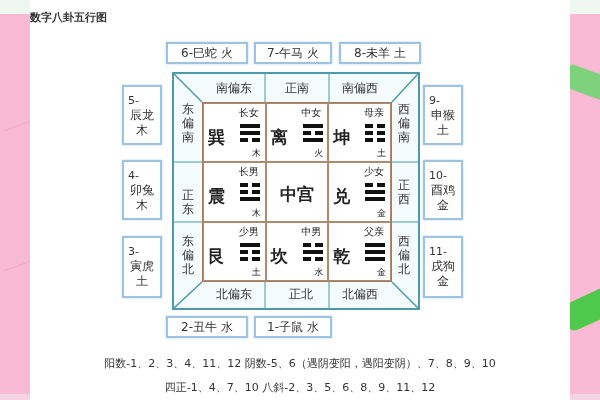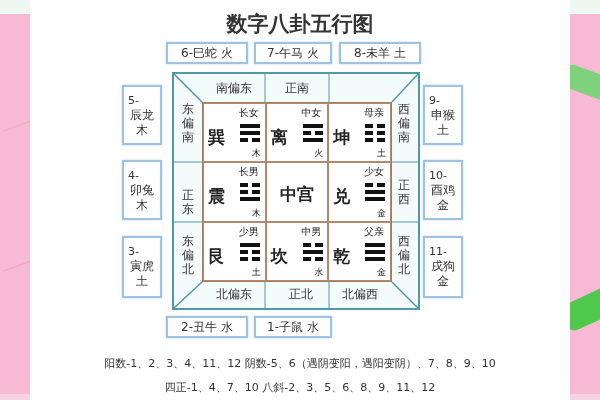--- a/index.html
+++ b/index.html
@@ -15,21 +15,21 @@
   .bg-stripe { position: absolute; border-top: 1px solid #f3a6c6; width: 120px; }
   .green-band1 { position: absolute; left: 560px; top: 75px; width: 80px; height: 24px; background: #7fd27c; transform: rotate(20deg); border-radius: 10px; }
   .green-band2 { position: absolute; left: 560px; top: 290px; width: 80px; height: 28px; background: #4fc94b; transform: rotate(-25deg); border-radius: 10px; }
 
   .card {
     position: absolute; left: 30px; top: 0; width: 540px; height: 400px;
     background: #ffffff;
   }
   .title {
     position: absolute; left: 0; width: 540px; top: 10px;
-    text-align: center; font-size: 21px; font-weight: bold; color: #333;
+    text-align: left; font-size: 11px; font-weight: bold; color: #333;
   }
   .zbox {
     position: absolute; background: #fff;
     border: 2px solid #9cc2e4; box-shadow: 0 0 2px #b7d3ee;
     font-size: 12px; color: #333; text-align: center;
   }
   .hbox { height: 22px; line-height: 18px; }
   .vbox { width: 40px; padding-top: 6px; line-height: 15px; font-size: 12px; }
   .vbox .n { display: block; text-align: left; padding-left: 4px; font-size: 11px; }
 
@@ -121,20 +121,21 @@
       <line x1="91" y1="208" x2="91" y2="234" stroke="#4f9aa8" stroke-width="1"></line>
       <line x1="155" y1="208" x2="155" y2="234" stroke="#4f9aa8" stroke-width="1"></line>
       <line x1="0" y1="88" x2="28" y2="88" stroke="#4f9aa8" stroke-width="1"></line>
       <line x1="0" y1="148" x2="28" y2="148" stroke="#4f9aa8" stroke-width="1"></line>
       <line x1="218" y1="88" x2="244" y2="88" stroke="#4f9aa8" stroke-width="1"></line>
       <line x1="218" y1="148" x2="244" y2="148" stroke="#4f9aa8" stroke-width="1"></line>
     </svg>
 
     <div class="dirlabel" style="left:30px;top:6px;width:60px;">南偏东</div>
     <div class="dirlabel" style="left:92px;top:6px;width:62px;">正南</div>
+    <div class="dirlabel" style="left:156px;top:6px;width:60px;">南偏西</div>
 
     <div class="dirlabel" style="left:30px;top:212px;width:60px;">北偏东</div>
     <div class="dirlabel" style="left:92px;top:212px;width:70px;">正北</div>
     <div class="dirlabel" style="left:156px;top:212px;width:60px;">北偏西</div>
 
     <div class="side" style="left:6px;top:28px;">东偏南</div>
     <div class="side" style="left:6px;top:104px;margin-top:10px;">正东</div>
     <div class="side" style="left:6px;top:160px;">东偏北</div>
 
     <div class="side" style="left:222px;top:28px;">西偏南</div>

